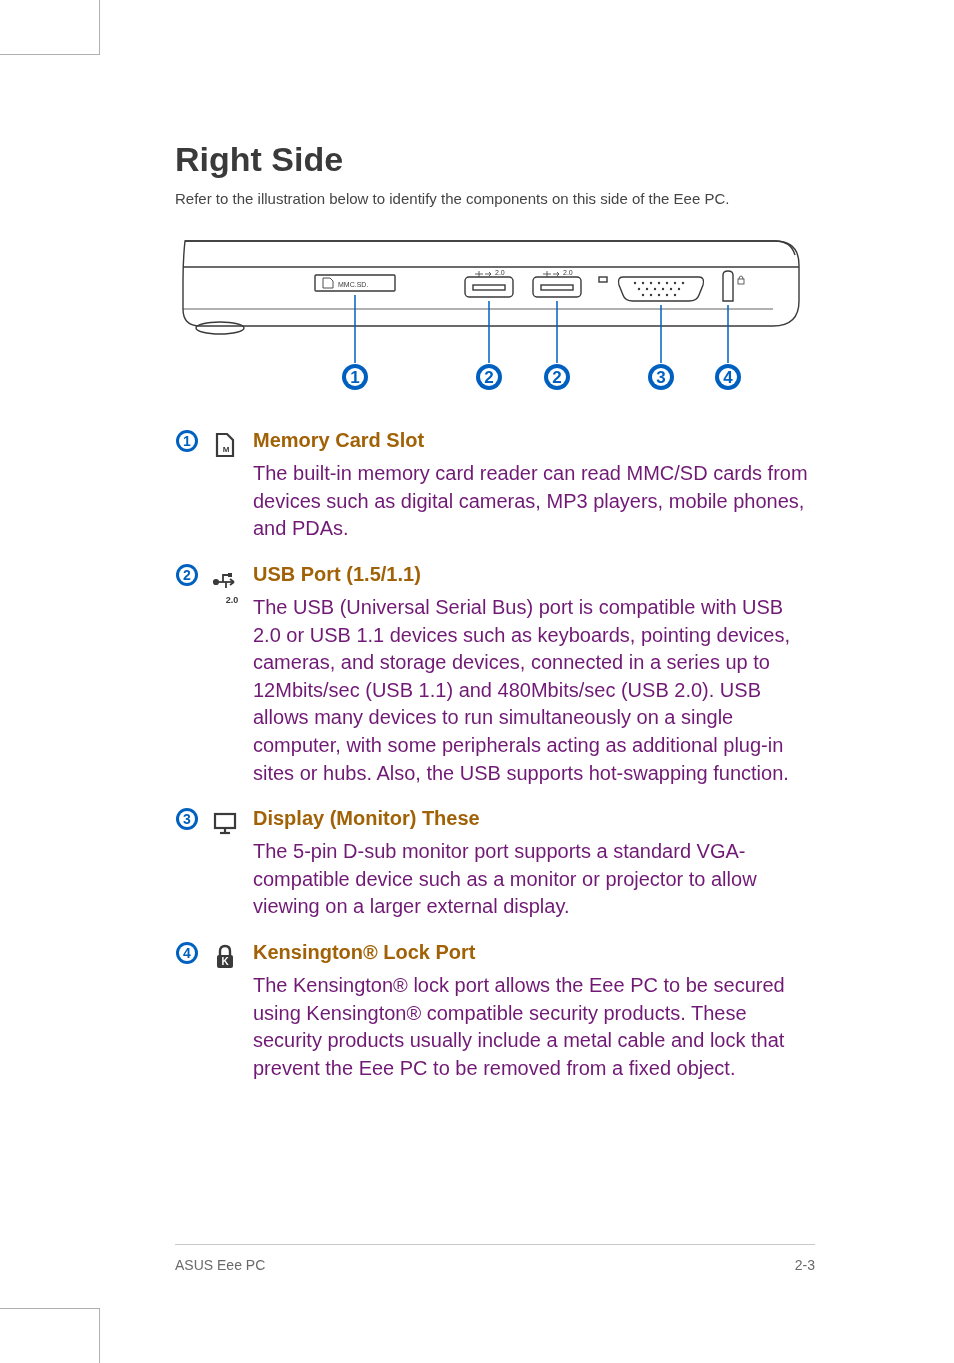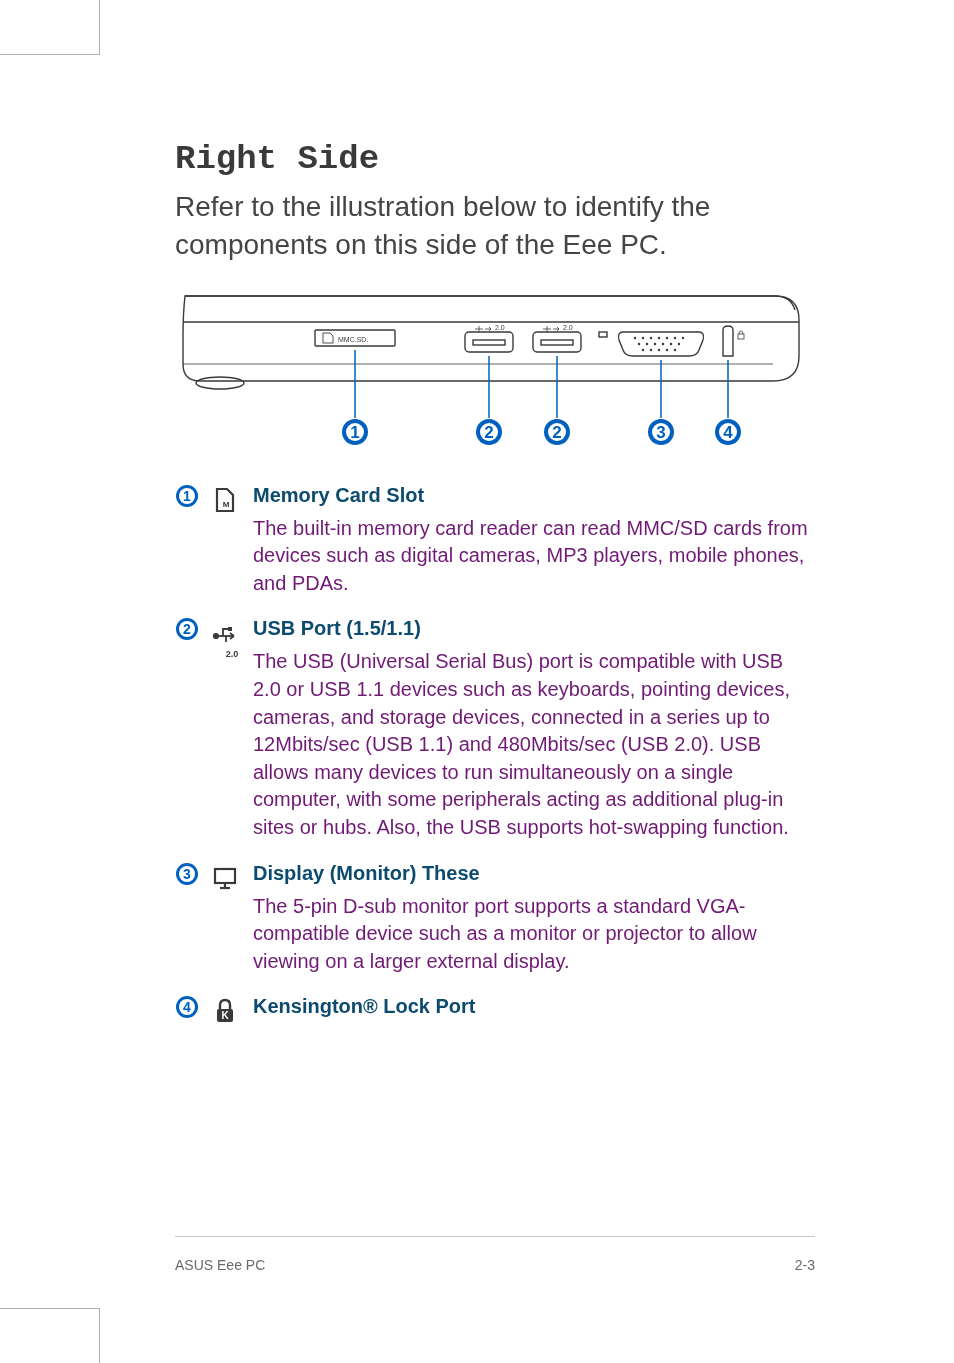--- a/index.html
+++ b/index.html
@@ -25,28 +25,28 @@
     border-right: 1px solid #b0b0b0;
     border-top: 1px solid #b0b0b0;
   }
   .page {
     position: absolute;
     left: 175px;
     top: 140px;
     width: 640px;
   }
   h1.section-title {
-    font-family: Liberation Mono, monospace;
+    font-family: Liberation Sans, sans-serif;
     font-size: 34px;
     font-weight: 700;
     color: #3a3a3a;
     margin-bottom: 10px;
   }
   .intro {
-    font-size: 28px;
+    font-size: 15px;
     color: #454545;
     line-height: 1.35;
     margin-bottom: 22px;
   }
   .diagram {
     width: 640px;
     height: 170px;
     margin-bottom: 28px;
   }
   .items { margin-top: 10px; }
@@ -62,35 +62,35 @@
     width: 24px; height: 24px;
     display: inline-flex;
     align-items: center; justify-content: center;
   }
   .num-badge svg { width: 24px; height: 24px; }
   .feature-icon svg { width: 28px; height: 28px; }
   .usb-label { font-size: 9px; font-weight: 700; color: #3a3a3a; text-align: center; margin-top: -2px; }
   .item-title {
     font-size: 20px;
     font-weight: 700;
-    color: #0c4a6e;
+    color: #a16207;
     margin-bottom: 8px;
   }
   .item-body {
     font-size: 20px;
     color: #701a75;
     line-height: 1.38;
   }
   .footer {
     position: absolute;
     left: 175px;
     width: 640px;
     bottom: 90px;
     border-top: 1px solid #c8c8c8;
-    padding-top: 20px;
+    padding-top: 12px;
     display: flex;
     justify-content: space-between;
     font-size: 14px;
     color: #6a6a6a;
   }
 </style>
 </head>
 <body>
 
 <div class="crop-tl"></div>
@@ -295,20 +295,21 @@
         <span class="feature-icon">
           <svg viewBox="0 0 28 28">
               <path d="M 9 12 L 9 8 Q 9 3 14 3 Q 19 3 19 8 L 19 12" fill="none" stroke="#3a3a3a" stroke-width="2.4"></path>
               <rect x="6" y="12" width="16" height="13" rx="2" fill="#3a3a3a"></rect>
               <text x="14" y="22" font-size="10" font-weight="700" fill="#fff" text-anchor="middle" font-family="Arial">K</text>
             </svg>
         </span>
       </div>
       <div class="text-col">
         <div class="item-title">Kensington® Lock Port</div>
+        <div class="item-body">The Kensington® lock port allows the Eee PC to be secured using Kensington® compatible security products. These security products usually include a metal cable and lock that prevent the Eee PC to be removed from a fixed object.</div>
       </div>
     </div>
 
   </div>
 </div>
 
 <div class="footer">
   <span>ASUS Eee PC</span>
   <span>2-3</span>
 </div>

